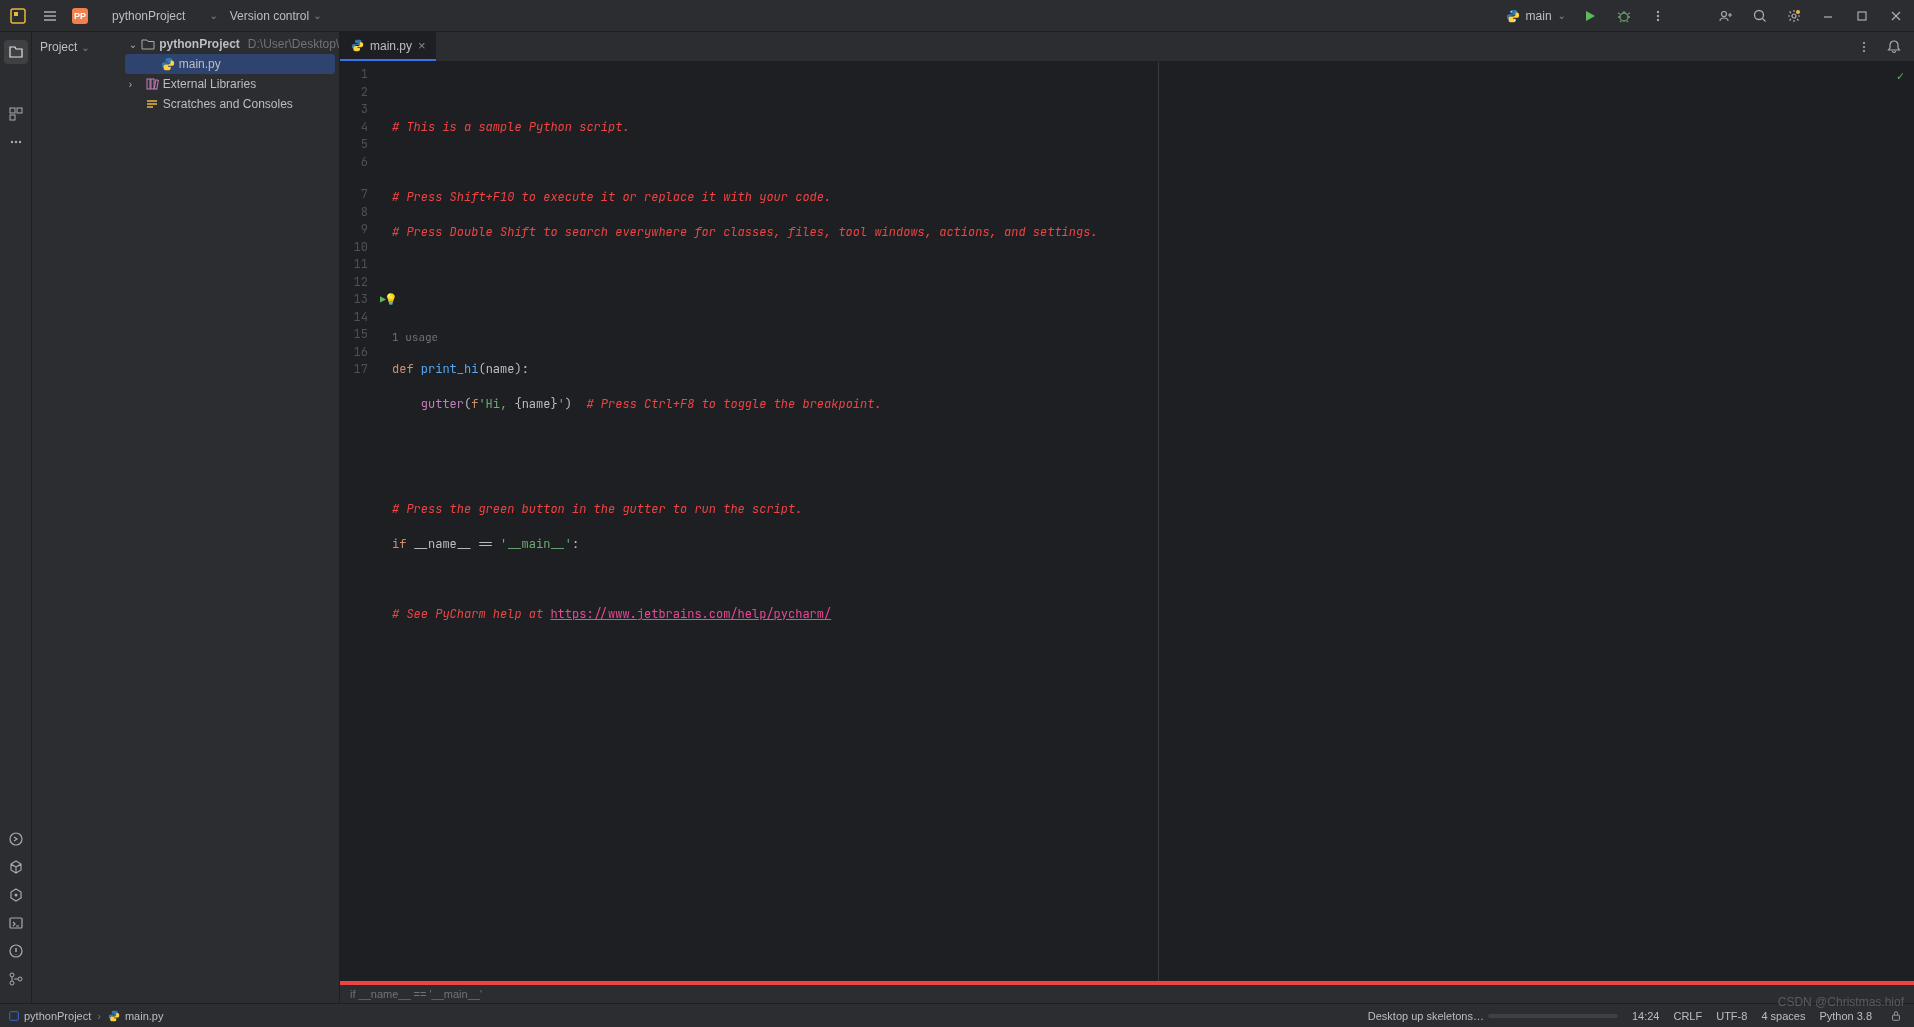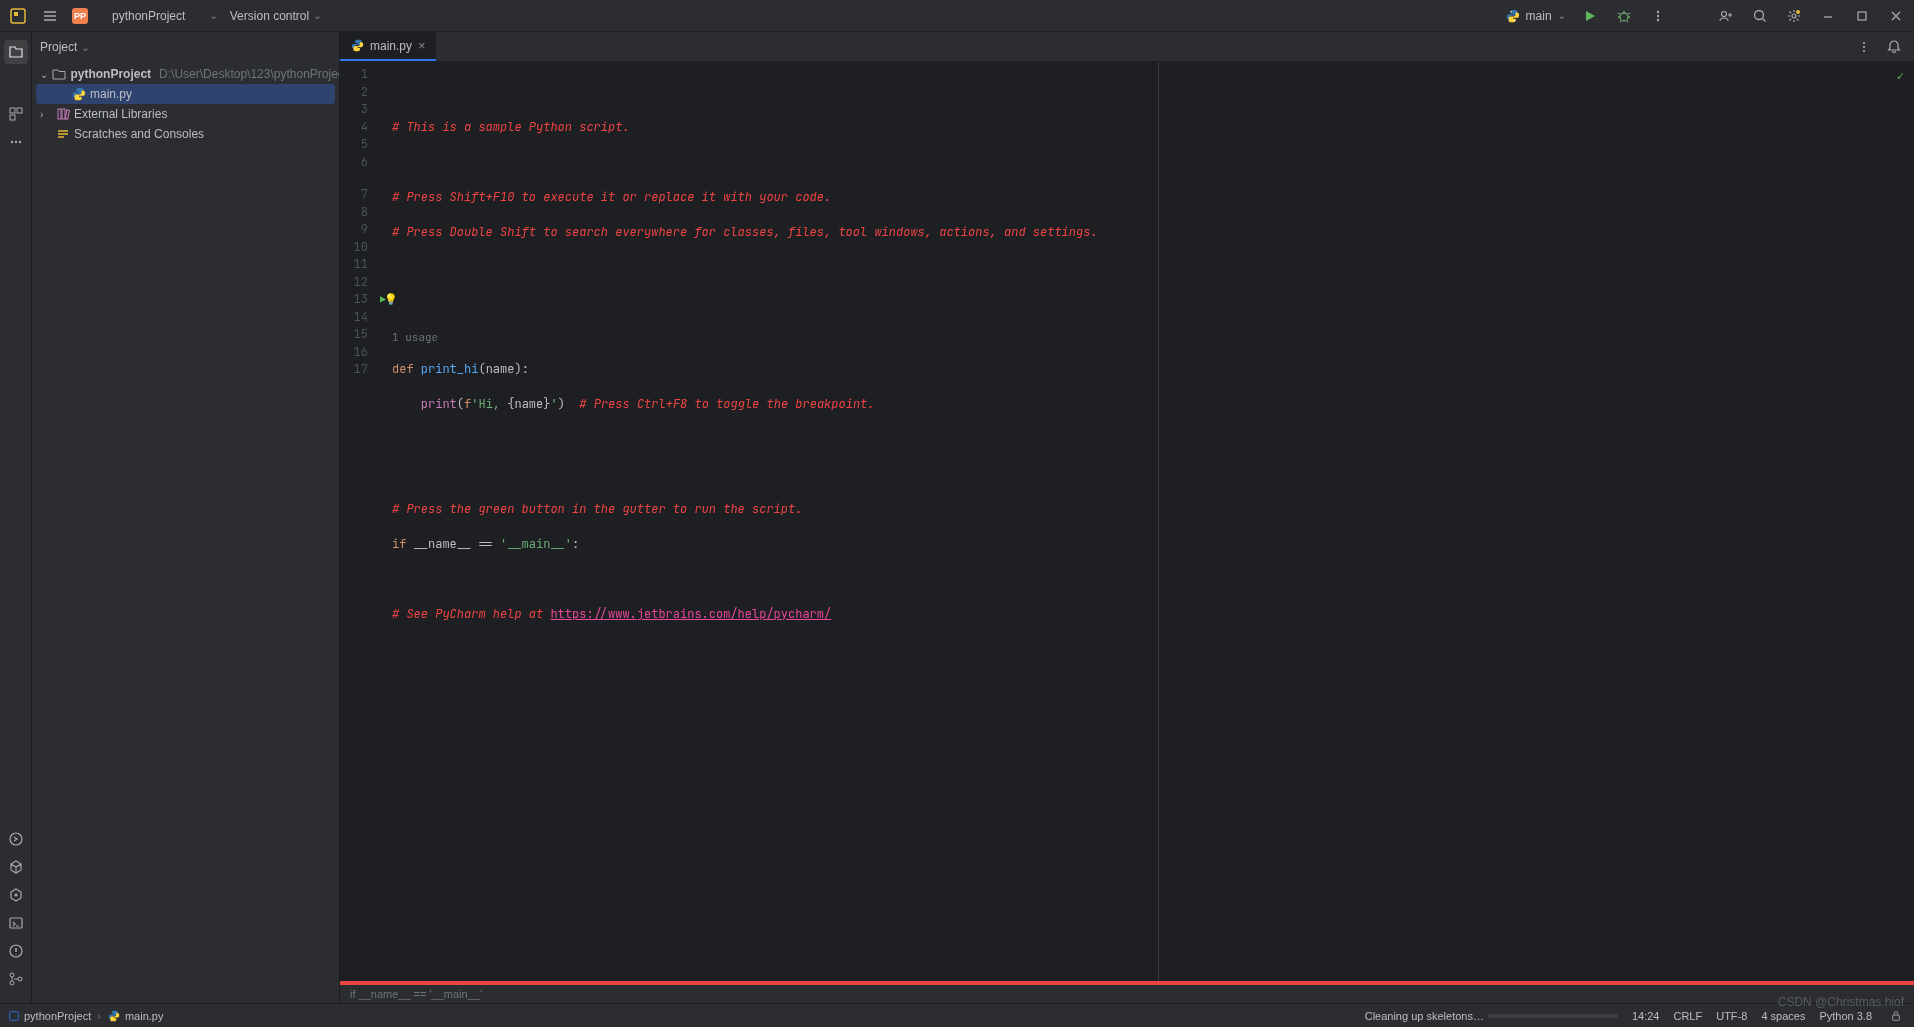--- a/index.html
+++ b/index.html
@@ -81,21 +81,22 @@
     }
     .stripe-btn.active { background: #3e4042; color: #dfe1e5; }
     .stripe-spacer { flex: 1; }
     
     
     .project-panel {
       width: 308px;
       background: #2b2d30;
       border-right: 1px solid #1e1f22;
       display: flex;
-      flex-direction: column;
+      flex-direction: row;
+      gap: 23px;
     }
     .panel-header {
       height: 30px;
       display: flex;
       align-items: center;
       padding: 0 8px;
       color: #bcbec4;
       font-size: 12px;
       gap: 4px;
       cursor: pointer;
@@ -543,21 +544,21 @@
 <div class="right-margin-line"></div>
 <div class="check-indicator">✓</div>
 <div class="code-line"><span class="c-comment"># This is a sample Python script.</span></div>
 <div class="code-line"></div>
 <div class="code-line"><span class="c-comment"># Press Shift+F10 to execute it or replace it with your code.</span></div>
 <div class="code-line"><span class="c-comment"># Press Double Shift to search everywhere for classes, files, tool windows, actions, and settings.</span></div>
 <div class="code-line"></div>
 <div class="code-line"></div>
 <div class="usage-hint" style="height:15px">1 usage</div>
 <div class="code-line"><span class="c-keyword">def </span><span class="c-funcdef">print_hi</span><span class="c-paren">(</span>name<span class="c-paren">):</span></div>
-<div class="code-line">    <span class="c-builtin">print</span><span class="c-paren">(</span><span class="c-keyword">f</span><span class="c-string">'Hi, </span><span class="c-paren">{</span>name<span class="c-paren">}</span><span class="c-string">'</span><span class="c-paren">)</span>  <span class="c-comment"># Press Ctrl+F8 to toggle the breakpoint.</span></div>
+<div class="code-line">    <span class="c-builtin">gutter</span><span class="c-paren">(</span><span class="c-keyword">f</span><span class="c-string">'Hi, </span><span class="c-paren">{</span>name<span class="c-paren">}</span><span class="c-string">'</span><span class="c-paren">)</span>  <span class="c-comment"># Press Ctrl+F8 to toggle the breakpoint.</span></div>
 <div class="code-line"></div>
 <div class="code-line"></div>
 <div class="code-line"><span class="c-comment"># Press the green button in the gutter to run the script.</span></div>
 <div class="code-line"><span class="c-keyword">if</span> __name__ == <span class="c-string">'__main__'</span>:</div>
 <div class="code-line"></div>
 <div class="code-line"><span class="c-comment"># See PyCharm help at </span><span class="c-url">https://www.jetbrains.com/help/pycharm/</span></div>
 <div class="code-line"></div>
       </div>
     </div>
 
@@ -581,21 +582,21 @@
         <svg width="12" height="12" viewBox="0 0 16 16">
             <path d="M8 1c-2 0-3 .5-3 2v2h3v1H3.5C2 6 1 7 1 9s1 3 2.5 3H5v-2c0-1.5 1-2.5 2.5-2.5h3c1.5 0 2.5-1 2.5-2.5V3c0-1.5-1-2-3-2H8z" fill="#3776ab"></path>
             <path d="M8 15c2 0 3-.5 3-2v-2H8v-1h4.5c1.5 0 2.5-1 2.5-3s-1-3-2.5-3H11v2c0 1.5-1 2.5-2.5 2.5h-3C4 8.5 3 9.5 3 11v2c0 1.5 1 2 3 2h2z" fill="#ffd43b"></path>
           </svg>
       </span>
       <span>main.py</span>
     </span>
   </div>
   <div class="bottom-right">
     <span class="crumb-item">
-      <span>Cleaning up skeletons…</span>
+      <span>Desktop up skeletons…</span>
       <span class="progress-bar"><span class="progress-fill"></span></span>
     </span>
     <span>14:24</span>
     <span>CRLF</span>
     <span>UTF-8</span>
     <span>4 spaces</span>
     <span>Python 3.8</span>
     <span class="icon-btn">
       <svg width="12" height="12" viewBox="0 0 14 14">
           <rect x="3" y="6" width="8" height="6" rx="1" fill="none" stroke="#ababab"></rect>

